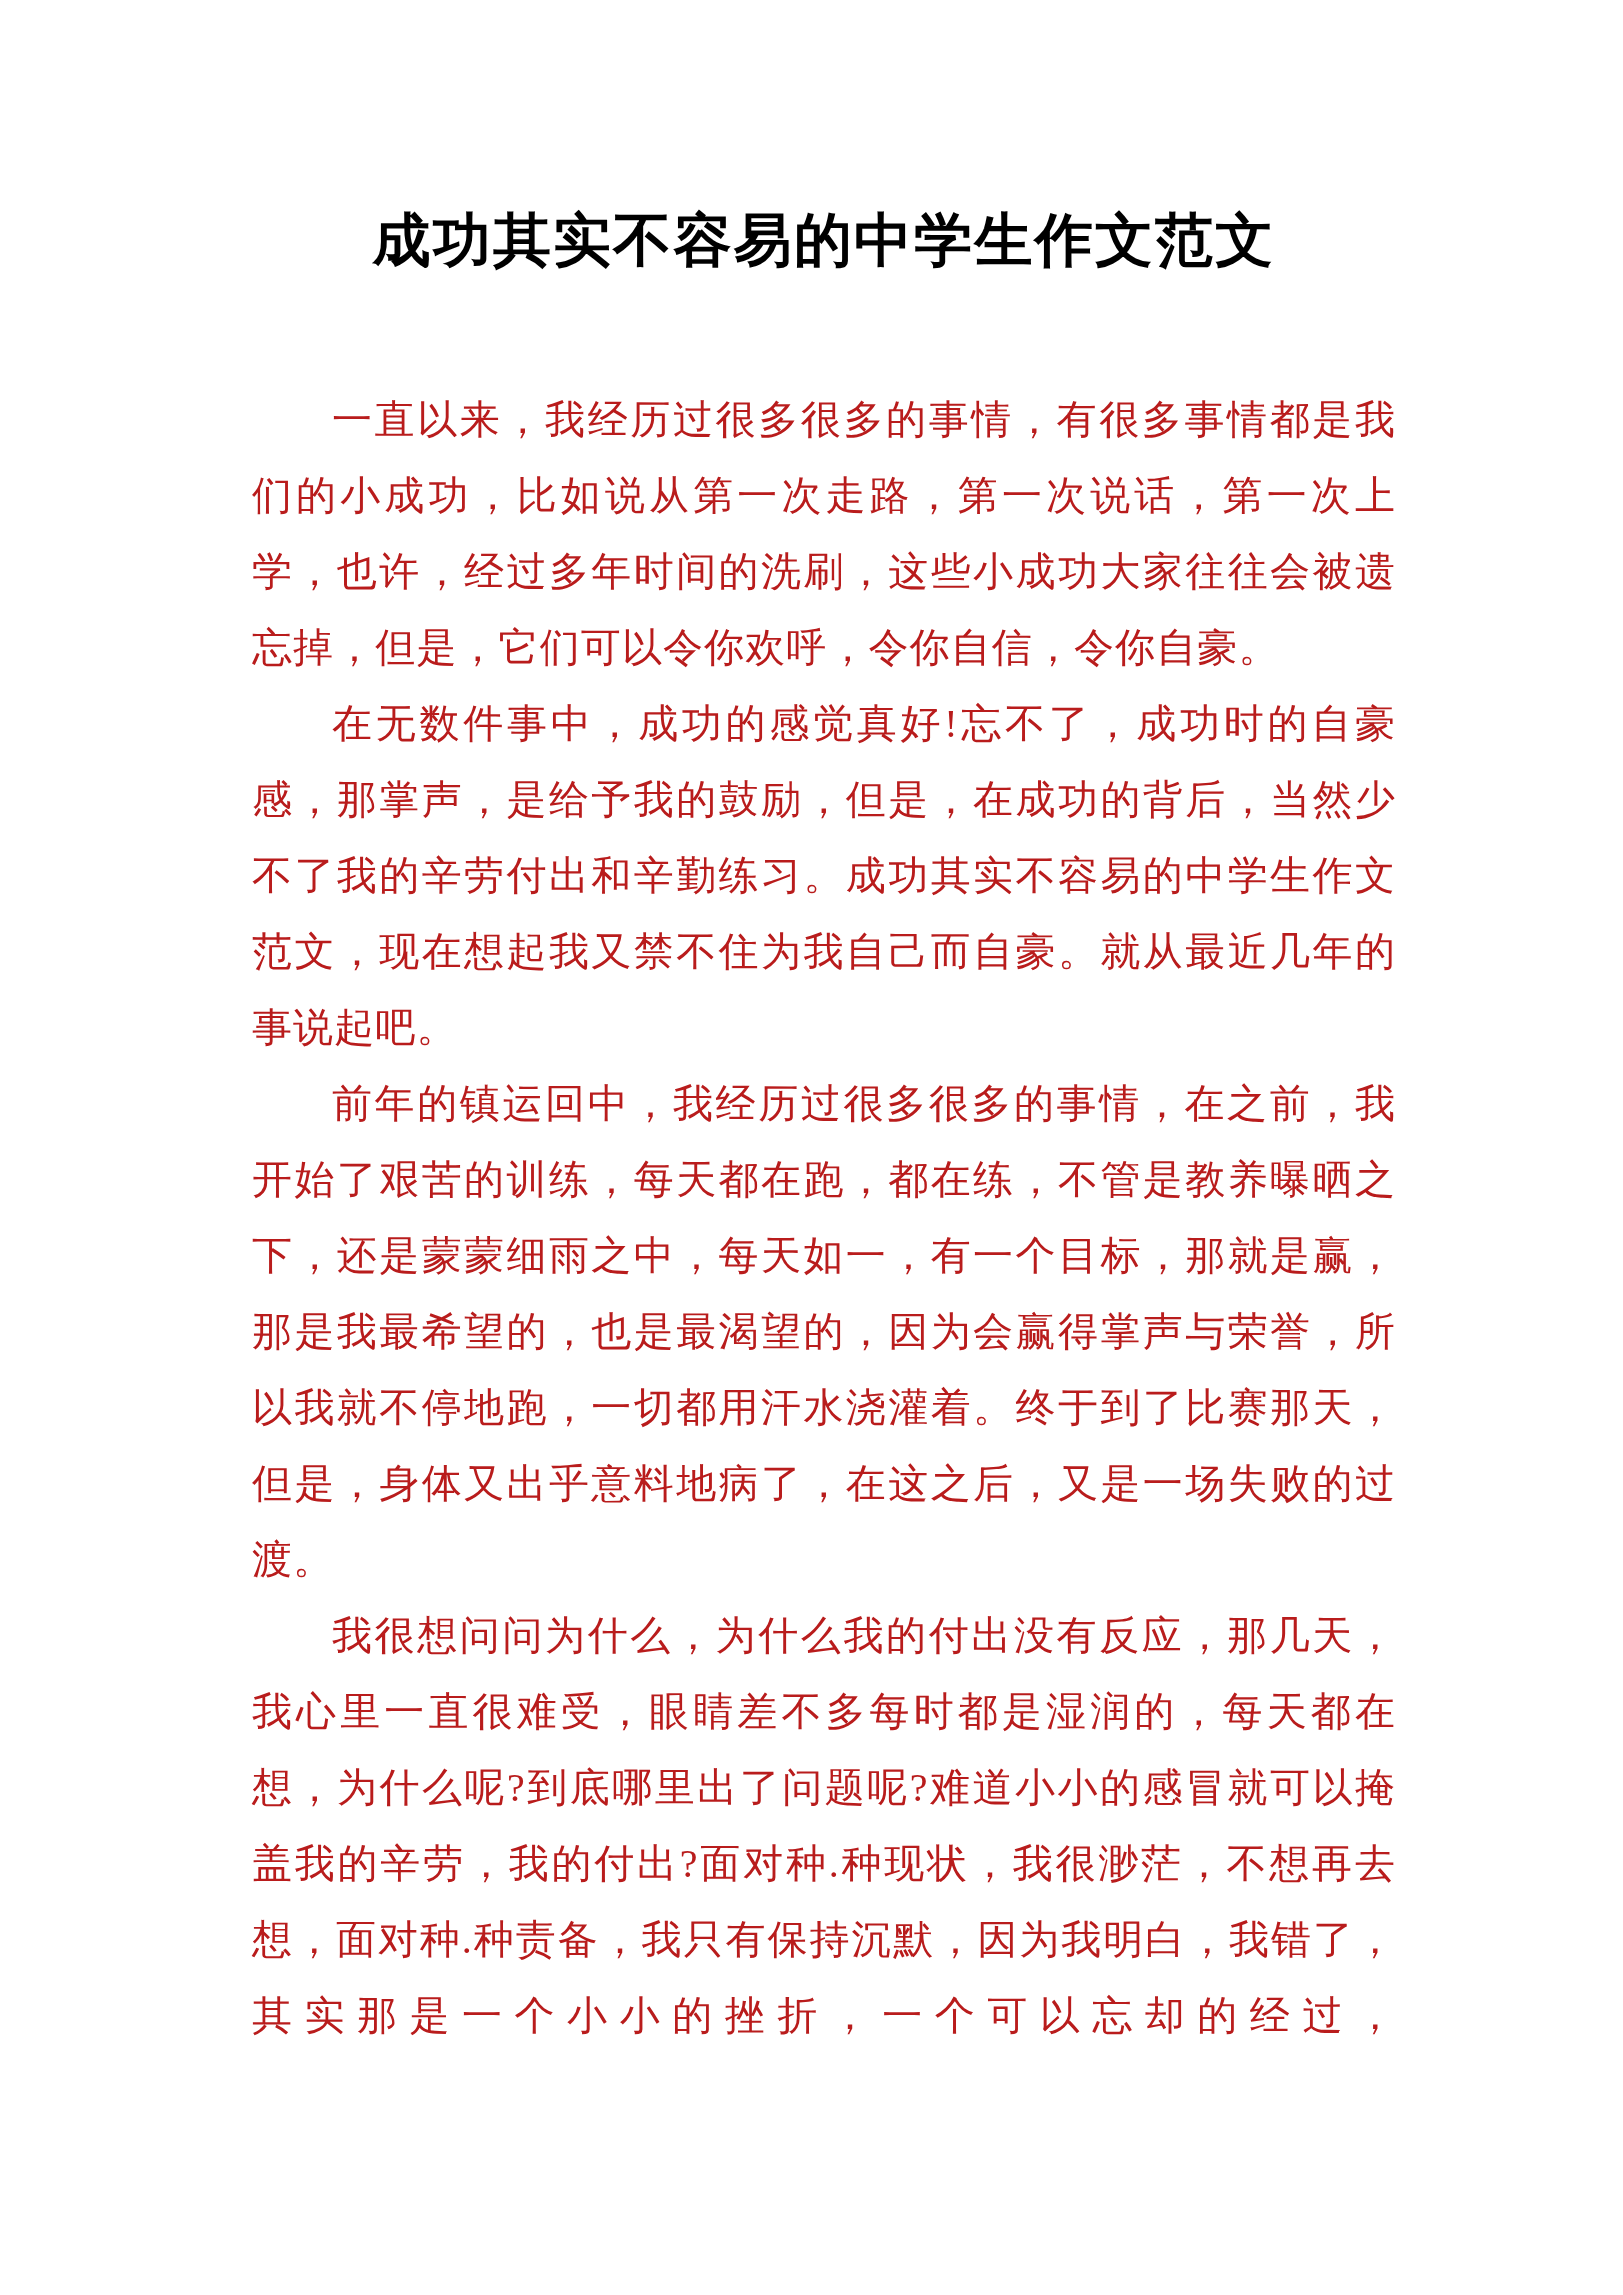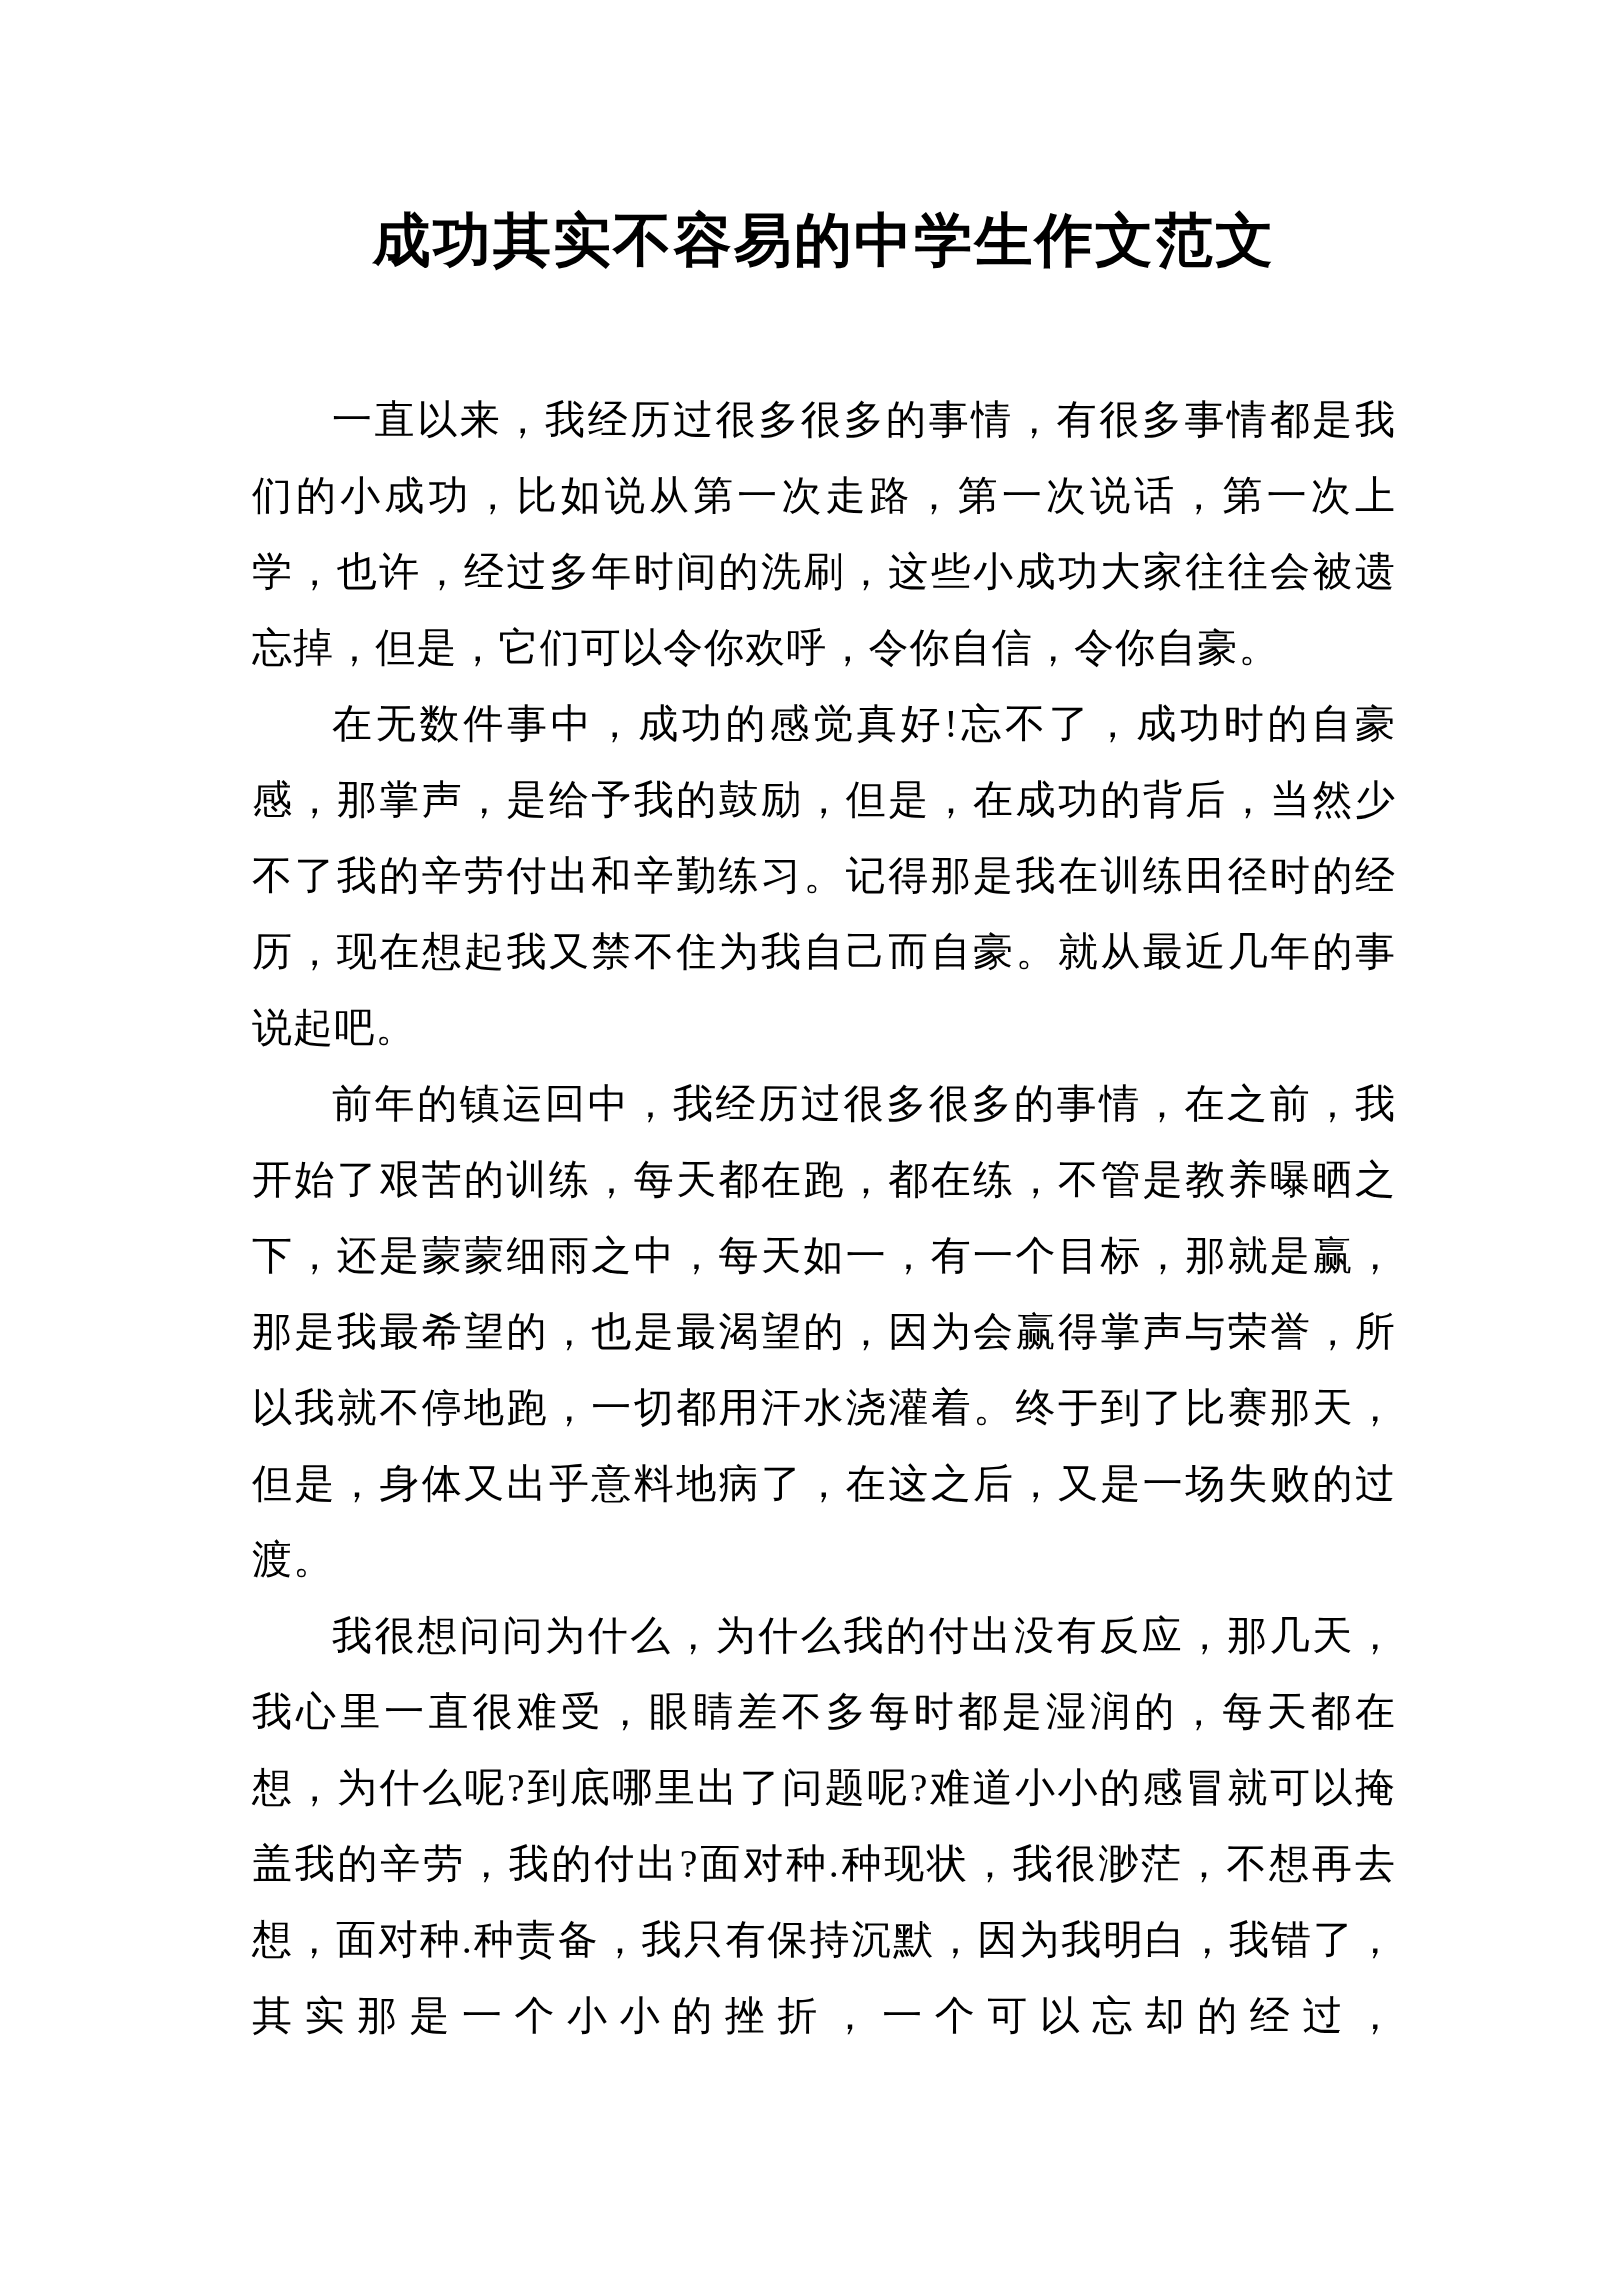--- a/index.html
+++ b/index.html
@@ -35,39 +35,39 @@
     text-align: center;
     letter-spacing: 2.2px;
     color: #000000;
     white-space: nowrap;
   }
   .essay-paragraph {
     margin: 0;
     font-size: 40px;
     line-height: 76px;
     letter-spacing: 1.1px;
-    color: #000000;
+    color: #b91c1c;
     text-align: justify;
     text-justify: inter-ideograph;
     text-indent: 2em;
   }
   
   .essay-paragraph.justify-last {
     text-align-last: justify;
   }
 </style>
 </head>
 <body>
 
 <div class="page">
   <div class="content">
     <h1 class="essay-title">成功其实不容易的中学生作文范文</h1>
 
     <p class="essay-paragraph">一直以来，我经历过很多很多的事情，有很多事情都是我们的小成功，比如说从第一次走路，第一次说话，第一次上学，也许，经过多年时间的洗刷，这些小成功大家往往会被遗忘掉，但是，它们可以令你欢呼，令你自信，令你自豪。</p>
 
-    <p class="essay-paragraph">在无数件事中，成功的感觉真好!忘不了，成功时的自豪感，那掌声，是给予我的鼓励，但是，在成功的背后，当然少不了我的辛劳付出和辛勤练习。记得那是我在训练田径时的经历，现在想起我又禁不住为我自己而自豪。就从最近几年的事说起吧。</p>
+    <p class="essay-paragraph">在无数件事中，成功的感觉真好!忘不了，成功时的自豪感，那掌声，是给予我的鼓励，但是，在成功的背后，当然少不了我的辛劳付出和辛勤练习。成功其实不容易的中学生作文范文，现在想起我又禁不住为我自己而自豪。就从最近几年的事说起吧。</p>
 
     <p class="essay-paragraph">前年的镇运回中，我经历过很多很多的事情，在之前，我开始了艰苦的训练，每天都在跑，都在练，不管是教养曝晒之下，还是蒙蒙细雨之中，每天如一，有一个目标，那就是赢，那是我最希望的，也是最渴望的，因为会赢得掌声与荣誉，所以我就不停地跑，一切都用汗水浇灌着。终于到了比赛那天，但是，身体又出乎意料地病了，在这之后，又是一场失败的过渡。</p>
 
     <p class="essay-paragraph justify-last">我很想问问为什么，为什么我的付出没有反应，那几天，我心里一直很难受，眼睛差不多每时都是湿润的，每天都在想，为什么呢?到底哪里出了问题呢?难道小小的感冒就可以掩盖我的辛劳，我的付出?面对种.种现状，我很渺茫，不想再去想，面对种.种责备，我只有保持沉默，因为我明白，我错了，其实那是一个小小的挫折，一个可以忘却的经过，</p>
   </div>
 </div>
 
 
 </body></html>

